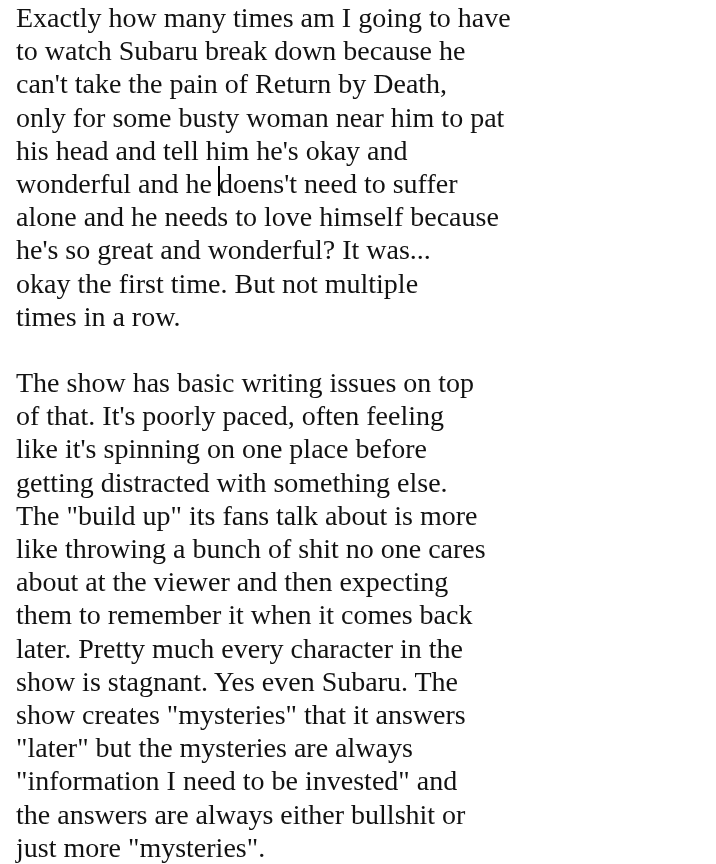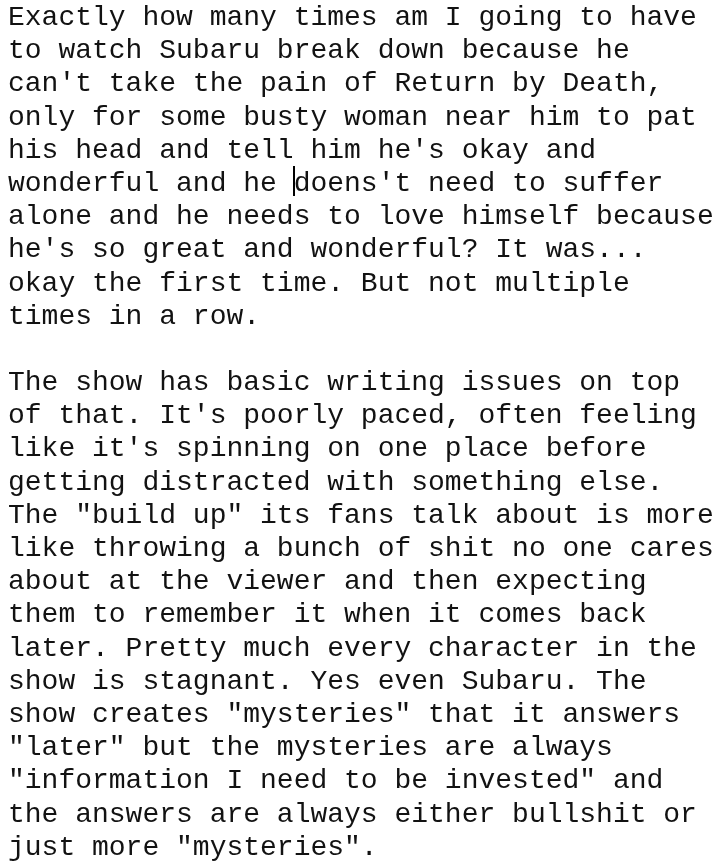--- a/index.html
+++ b/index.html
@@ -4,26 +4,26 @@
 <style>
   html, body {
     margin: 0;
     padding: 0;
     background: #ffffff;
     width: 716px;
     height: 864px;
     overflow: hidden;
   }
   .editor {
-    font-family: Liberation Mono, monospace;
+    font-family: Liberation Serif, serif;
     font-size: 28px;
     line-height: 33.2px;
     color: #121212;
     white-space: pre;
-    padding: 1px 0 0 8px;
+    padding: 1px 0 0 16px;
     box-sizing: border-box;
     width: 716px;
     height: 636px;
     cursor: text;
   }
   .line {
     height: 33.2px;
     white-space: pre;
   }
   .caret {

